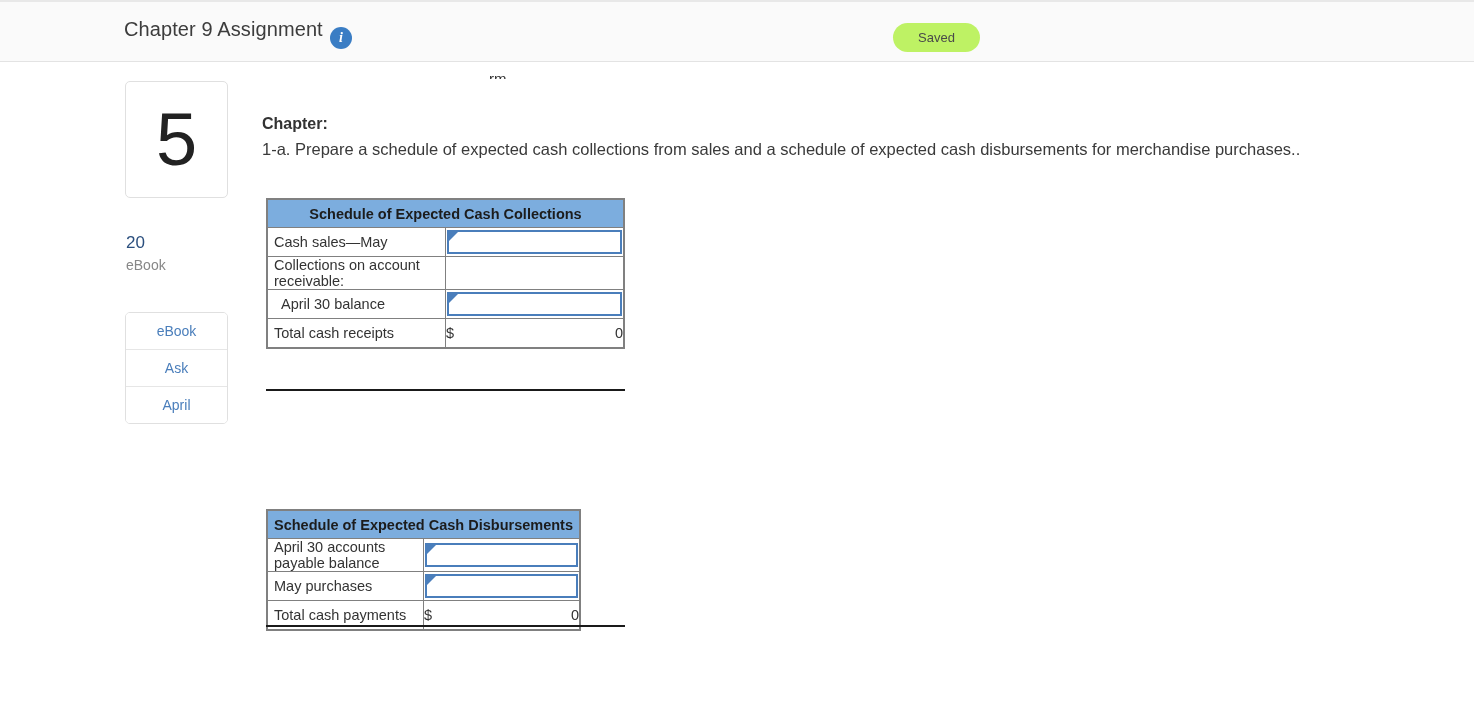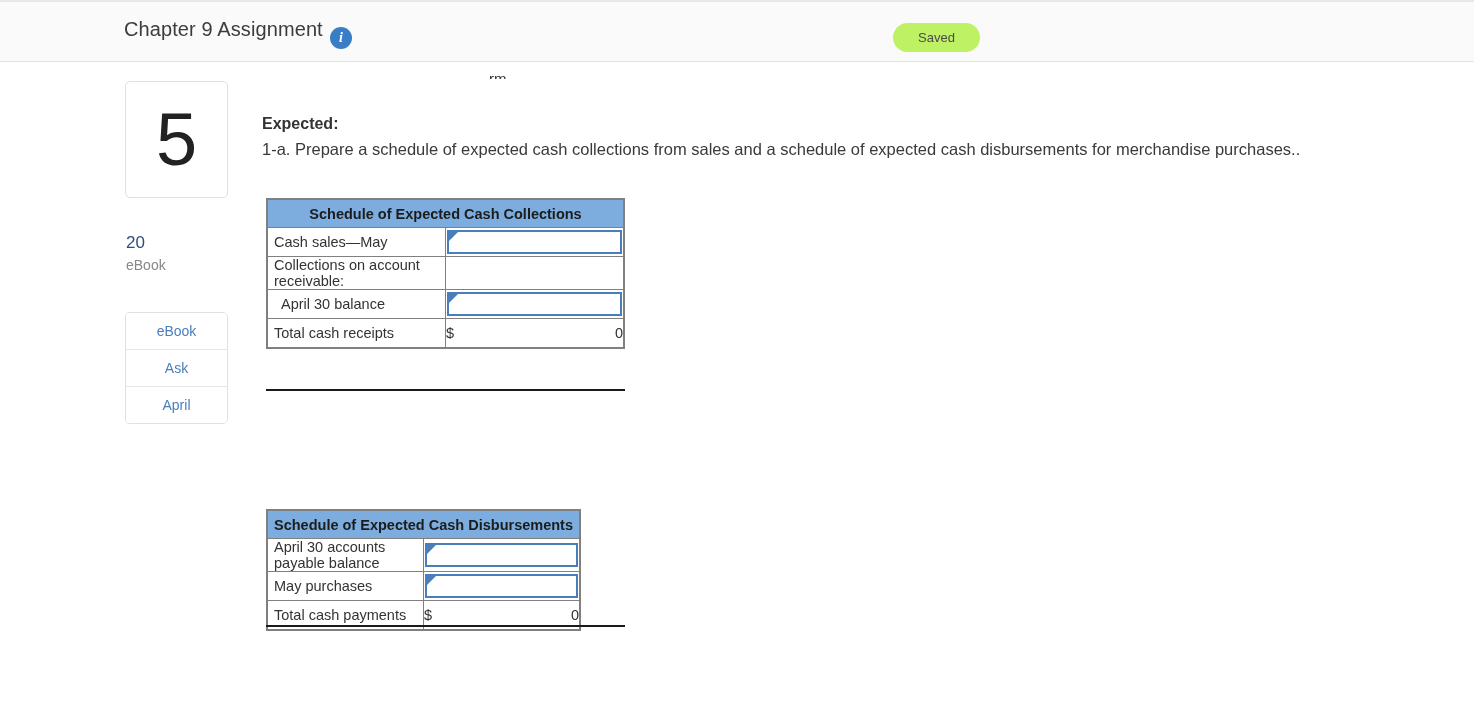--- a/index.html
+++ b/index.html
@@ -277,21 +277,21 @@
 </div>
 <div class="points-val">20</div>
 <div class="points-lbl">eBook</div>
 
 <div class="action-group">
   <div class="action-btn">eBook</div>
   <div class="action-btn">Ask</div>
   <div class="action-btn">April</div>
 </div>
 
-<div class="required-label">Expected:</div>
+<div class="required-label">Chapter:</div>
 <div class="required-text">1-a. Prepare a schedule of expected cash collections from sales and a schedule of expected cash disbursements for merchandise purchases..</div>
 
 <div class="sched sched-t1">
   <table>
     <thead>
       <tr>
         <th class="title" colspan="2">Schedule of Expected Cash Collections</th>
       </tr>
     </thead>
     <tbody>

